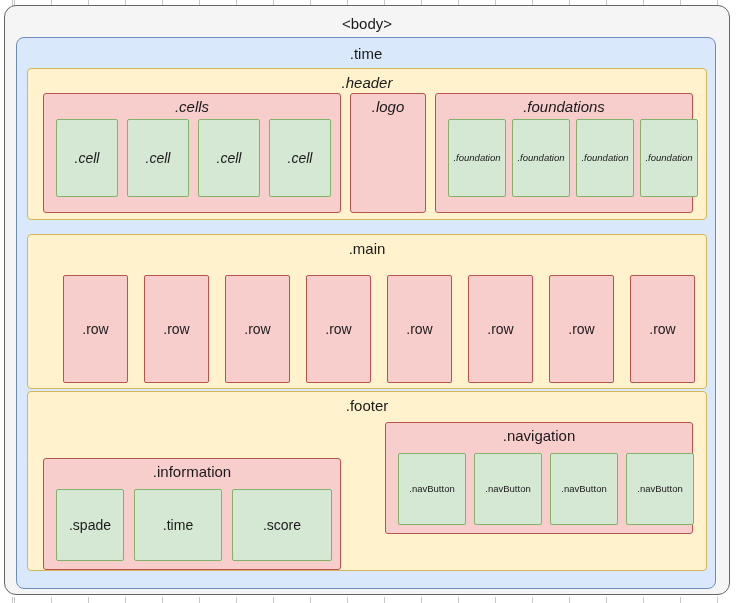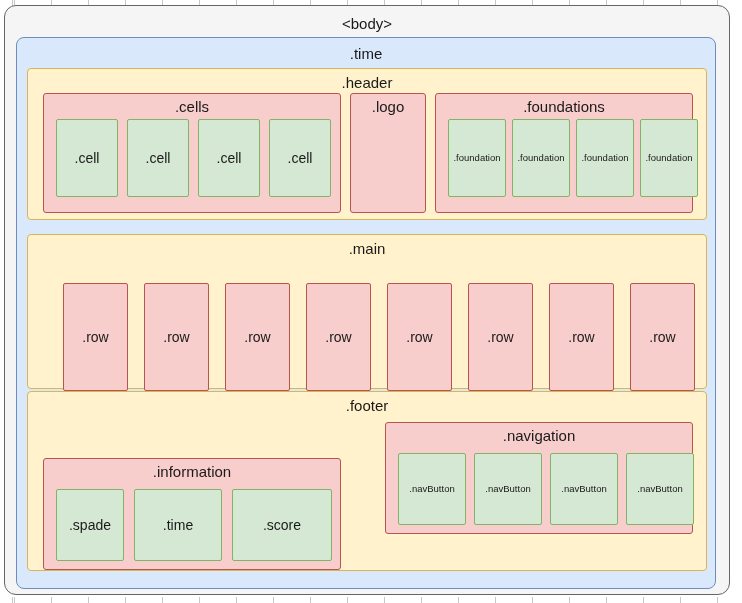--- a/index.html
+++ b/index.html
@@ -66,21 +66,21 @@
   }
 
   
   .section {
     position: absolute;
     background: #fff2cc;
     border: 1.5px solid #d6b656;
     border-radius: 4px;
     padding-top: 6px;
   }
-  .header-box { left: 10px; top: 30px;  width: 680px; height: 152px; }
+  .header-box { left: 10px; top: 30px;  width: 680px; height: 152px; font-style: italic; }
   .main-box   { left: 10px; top: 196px; width: 680px; height: 155px; }
   .footer-box { left: 10px; top: 353px; width: 680px; height: 180px; }
 
   
   .group {
     position: absolute;
     background: #f8cecc;
     border: 1.5px solid #b85450;
     border-radius: 3px;
     padding-top: 5px;
@@ -134,21 +134,20 @@
     position: absolute;
     top: 40px;
     width: 65px;
     height: 108px;
     background: #f8cecc;
     border: 1.5px solid #b85450;
     border-radius: 2px;
     display: flex;
     align-items: center;
     justify-content: center;
-    margin-top: 8px;
   }
   .row-box > .label { font-size: 14px; }
   .row-box:nth-of-type(1) { left: 35px; }
   .row-box:nth-of-type(2) { left: 116px; }
   .row-box:nth-of-type(3) { left: 197px; }
   .row-box:nth-of-type(4) { left: 278px; }
   .row-box:nth-of-type(5) { left: 359px; }
   .row-box:nth-of-type(6) { left: 440px; }
   .row-box:nth-of-type(7) { left: 521px; }
   .row-box:nth-of-type(8) { left: 602px; }

